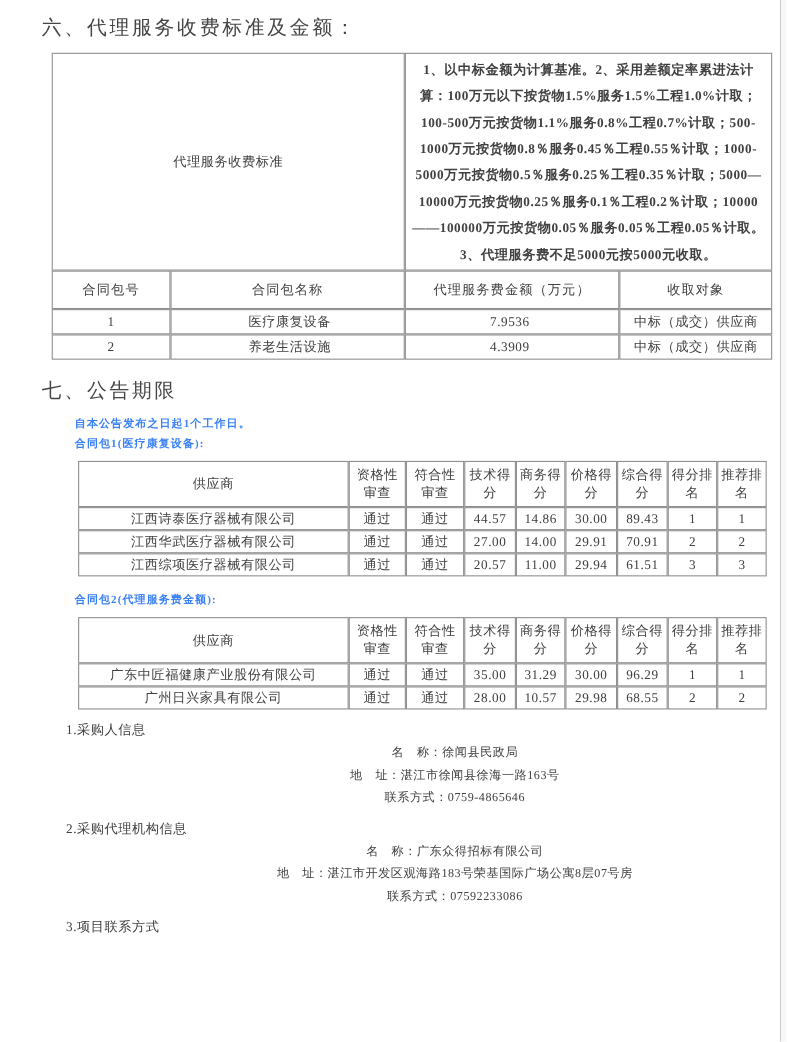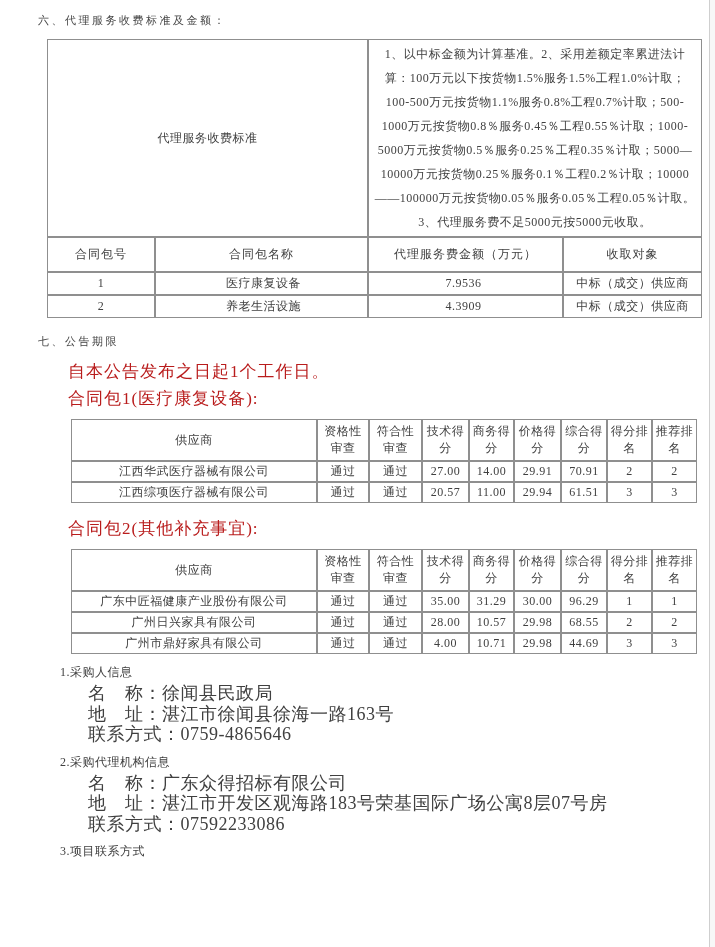--- a/index.html
+++ b/index.html
@@ -6,56 +6,56 @@
   body{
     width:715px;height:947px;background:#ffffff;
     font-family:"Liberation Serif","DejaVu Serif",serif;
     color:#404040;overflow:hidden;
   }
   .page{position:relative;width:715px;height:947px;background:#fff;overflow:hidden;}
   .page-edge{position:absolute;top:0;right:0;width:5px;height:100%;
     background:#f7f7f7;border-left:1px solid #cfcfcf;}
   .content{padding:13px 0 0 38px;}
 
-  .sec-h{font-size:11px;letter-spacing:2.5px;color:#454545;margin:0 0 0 0;}
+  .sec-h{font-size:18px;letter-spacing:2.5px;color:#454545;margin:0 0 0 0;}
   .h6{margin-bottom:11px;}
   .h7{margin-top:16px;}
   .h8{margin-top:18px;}
   .h9{margin-top:17px;}
 
   .indent1{margin-left:30px;}
-  .body-line{font-size:17px;letter-spacing:1px;color:#b91c1c;}
+  .body-line{font-size:10px;letter-spacing:1px;color:#3b82f6;font-weight:bold;}
   .sec7-body{margin-top:11px;}
   .pkg-label{margin-top:4px;margin-bottom:9px;}
 
   table.tbl{border-collapse:separate;border-spacing:0;table-layout:fixed;margin-left:9px;}
   table.tbl td{
     border:1px solid #8f8f8f;font-size:12px;color:#404040;
     text-align:center;vertical-align:middle;padding:2px 4px;
     overflow:hidden;letter-spacing:0.5px;
   }
   table.fee{width:655px;}
   td.std-label{letter-spacing:1.5px;}
   td.std-text{
     text-align:justify;line-height:24px;font-size:12.5px;
-    padding:5px 9px;letter-spacing:0.5px;
+    padding:5px 9px;letter-spacing:0.5px;font-weight:bold;
   }
   .fee tr.head td{height:29px;letter-spacing:1px;}
   .fee tr.data td{height:17px;}
   .fee td.cell-left{text-align:center;padding-left:8px;}
   .fee td.cell-right{text-align:center;padding-right:8px;}
 
   table.sup{width:626px;padding-left:24px;}
   .sup tr.head td{line-height:17px;padding:3px 1px;letter-spacing:0.5px;}
   .sup tr.data td{height:17px;padding:1px 1px;}
 
   .sec9{margin-top:8px;}
   .grp{margin-top:7px;}
   .grp-title{font-size:12px;letter-spacing:0.5px;margin-left:22px;line-height:21px;}
-  .grp-line{font-size:18px;letter-spacing:0.5px;margin-left:50px;line-height:20.5px;}
+  .grp-line{font-size:11px;letter-spacing:0.5px;margin-left:74px;line-height:20.5px;text-align:center;}
 </style>
 </head>
 <body>
 
 <div class="page">
   <div class="page-edge"></div>
   <div class="content">
 
     <div class="sec-h h6">六、代理服务收费标准及金额：</div>
 
@@ -116,20 +116,31 @@
         <td>资格性审查</td>
         <td>符合性审查</td>
         <td>技术得分</td>
         <td>商务得分</td>
         <td>价格得分</td>
         <td>综合得分</td>
         <td>得分排名</td>
         <td>推荐排名</td>
       </tr>
       <tr class="data">
+        <td>江西诗泰医疗器械有限公司</td>
+        <td>通过</td>
+        <td>通过</td>
+        <td>44.57</td>
+        <td>14.86</td>
+        <td>30.00</td>
+        <td>89.43</td>
+        <td>1</td>
+        <td>1</td>
+      </tr>
+      <tr class="data">
         <td>江西华武医疗器械有限公司</td>
         <td>通过</td>
         <td>通过</td>
         <td>27.00</td>
         <td>14.00</td>
         <td>29.91</td>
         <td>70.91</td>
         <td>2</td>
         <td>2</td>
       </tr>
@@ -140,21 +151,21 @@
         <td>20.57</td>
         <td>11.00</td>
         <td>29.94</td>
         <td>61.51</td>
         <td>3</td>
         <td>3</td>
       </tr>
     </tbody>
       </table>
 
-    <div class="body-line indent1 pkg-label" style="margin-top:14px;">合同包2(其他补充事宜):</div>
+    <div class="body-line indent1 pkg-label" style="margin-top:14px;">合同包2(代理服务费金额):</div>
 
     <table class="tbl sup">
       <colgroup>
         <col style="width:246px">
           <col style="width:52px">
           <col style="width:53px">
           <col style="width:47px">
           <col style="width:45px">
           <col style="width:47px">
           <col style="width:46px">
@@ -187,31 +198,20 @@
       <tr class="data">
         <td>广州日兴家具有限公司</td>
         <td>通过</td>
         <td>通过</td>
         <td>28.00</td>
         <td>10.57</td>
         <td>29.98</td>
         <td>68.55</td>
         <td>2</td>
         <td>2</td>
-      </tr>
-      <tr class="data">
-        <td>广州市鼎好家具有限公司</td>
-        <td>通过</td>
-        <td>通过</td>
-        <td>4.00</td>
-        <td>10.71</td>
-        <td>29.98</td>
-        <td>44.69</td>
-        <td>3</td>
-        <td>3</td>
       </tr>
     </tbody>
       </table>
 
 
     <div class="sec9">
       <div class="grp">
         <div class="grp-title">1.采购人信息</div>
         <div class="grp-line">名　称：徐闻县民政局</div>
         <div class="grp-line">地　址：湛江市徐闻县徐海一路163号</div>

